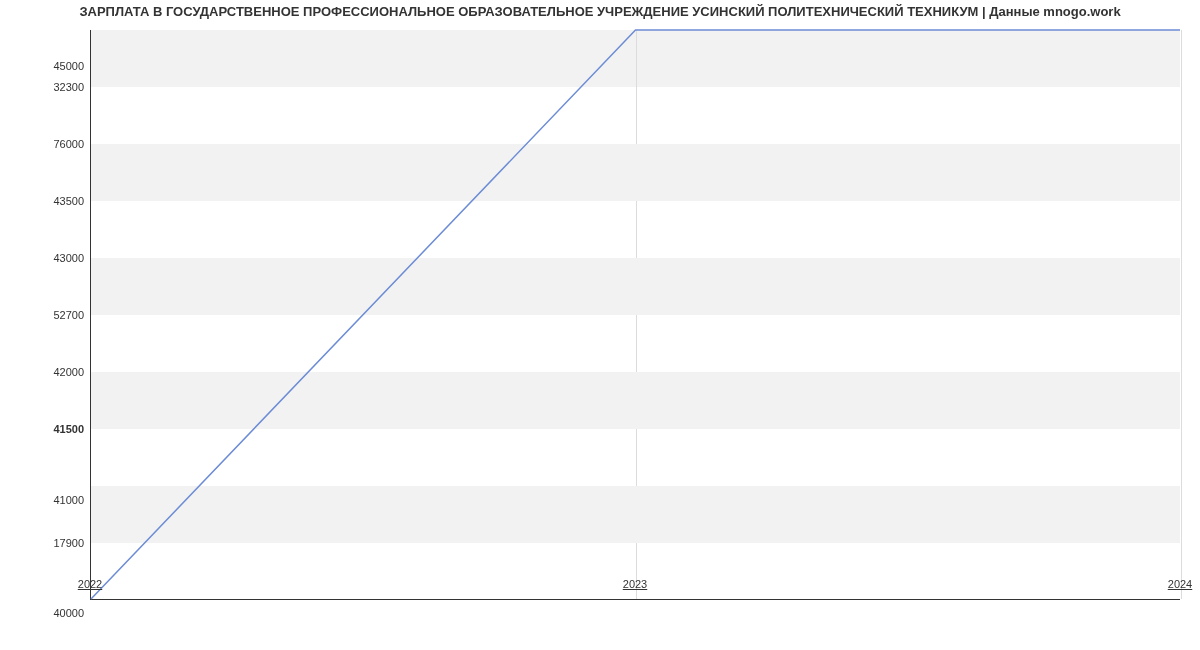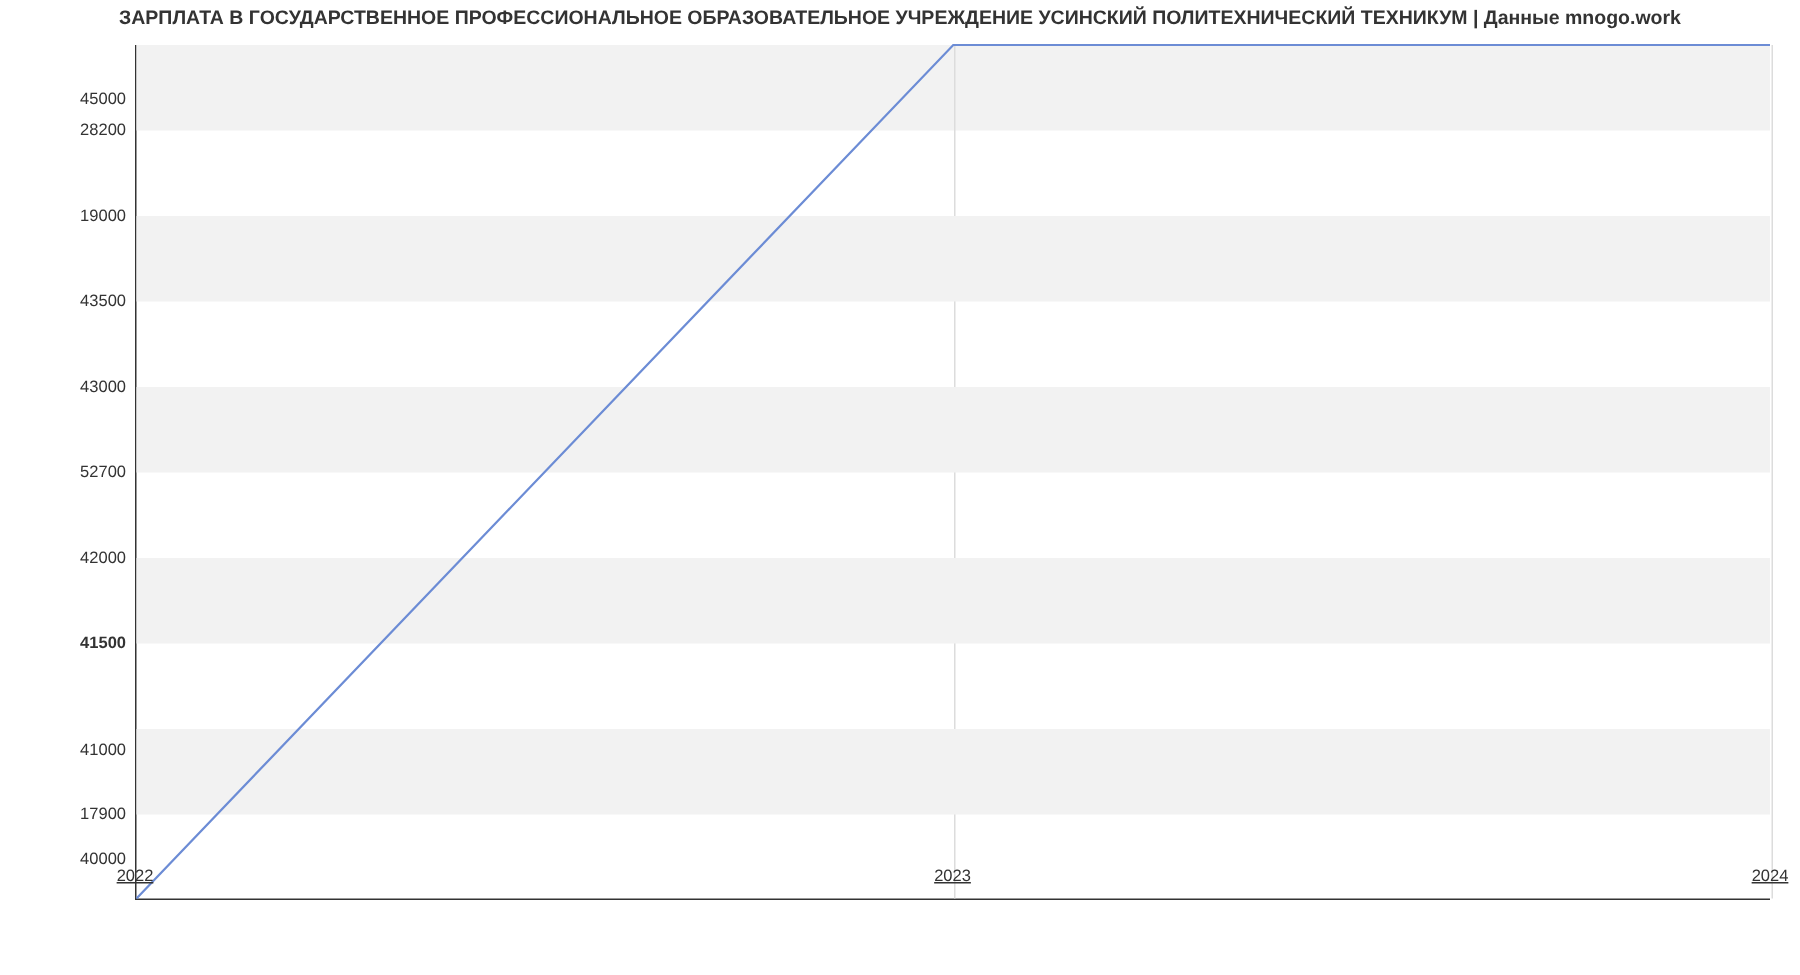--- a/index.html
+++ b/index.html
@@ -85,27 +85,27 @@
       <div class="vgrid" style="left: 1090px;"></div>
       <div class="vgrid" style="left: 545px;"></div>
       <div class="grid-band" style="top: 114px; height: 57px;"></div>
       <div class="grid-band" style="top: 228px; height: 57px;"></div>
       <div class="grid-band" style="top: 342px; height: 57px;"></div>
       <div class="grid-band" style="top: 456px; height: 57px;"></div>
     <svg class="line-layer" preserveAspectRatio="none" viewBox="0 0 1090 570">
         <path d="M0,570 L545,0 L1090,0" fill="none" stroke="#6c8cd5" stroke-width="1.5"></path>
       </svg>
   </div>
-<div class="y-tick-label" style="top: 573px; text-align: right;">40000</div>
+<div class="y-tick-label" style="top: 613px; text-align: right;">40000</div>
     <div class="y-tick-label" style="top: 543px;">17900</div>
     <div class="y-tick-label" style="top: 500px;">41000</div>
     <div class="y-tick-label" style="top: 429px; font-weight: bold;">41500</div>
     <div class="y-tick-label" style="top: 372px;">42000</div>
     <div class="y-tick-label" style="top: 315px;">52700</div>
     <div class="y-tick-label" style="top: 258px; text-align: right;">43000</div>
     <div class="y-tick-label" style="top: 201px;">43500</div>
-    <div class="y-tick-label" style="top: 144px;">19000</div>
-    <div class="y-tick-label" style="top: 87px;">28200</div>
+    <div class="y-tick-label" style="top: 144px;">76000</div>
+    <div class="y-tick-label" style="top: 87px;">32300</div>
     <div class="y-tick-label" style="top: 38px; margin-top: 28px;">45000</div>
     <div class="x-tick-label" style="left: 90px;">2022</div>
     <div class="x-tick-label" style="left: 635px;">2023</div>
     <div class="x-tick-label" style="left: 1180px;">2024</div>
   </div>
 
 </body></html>

